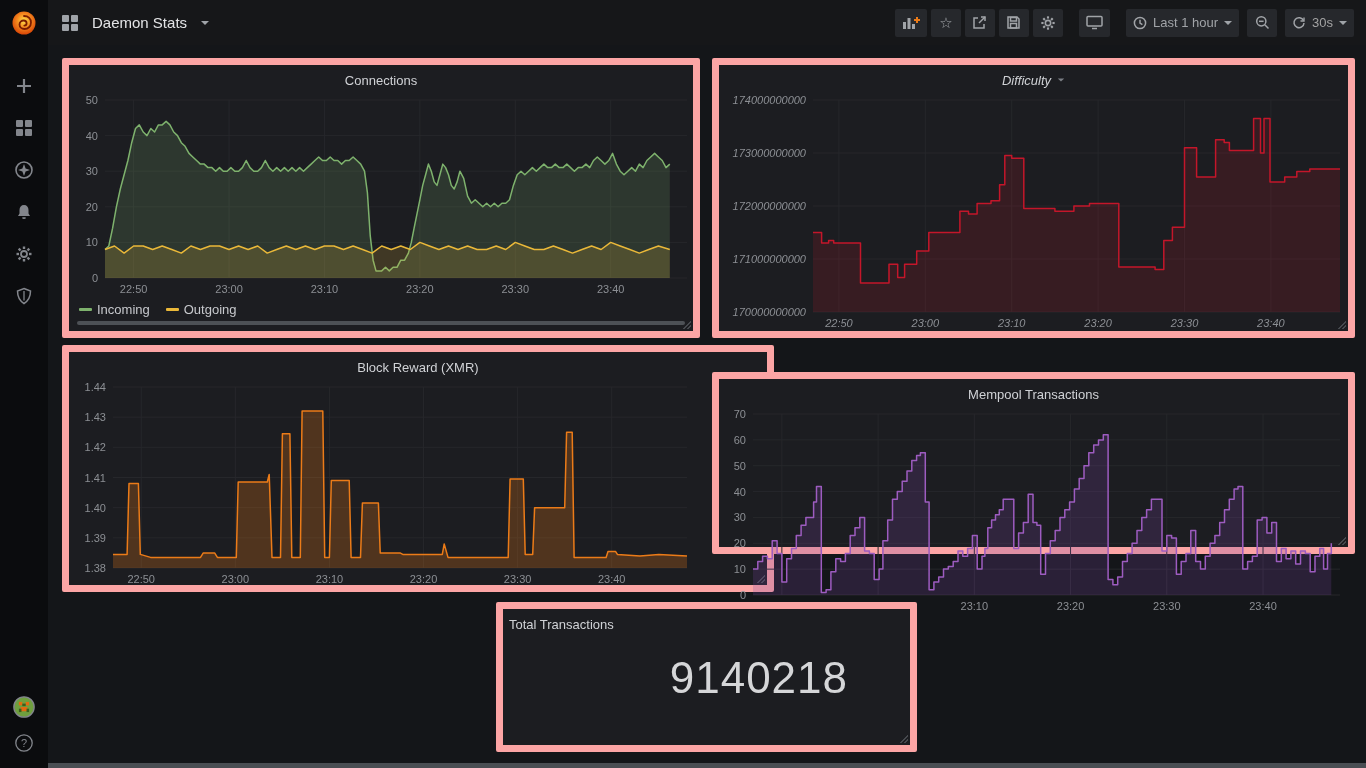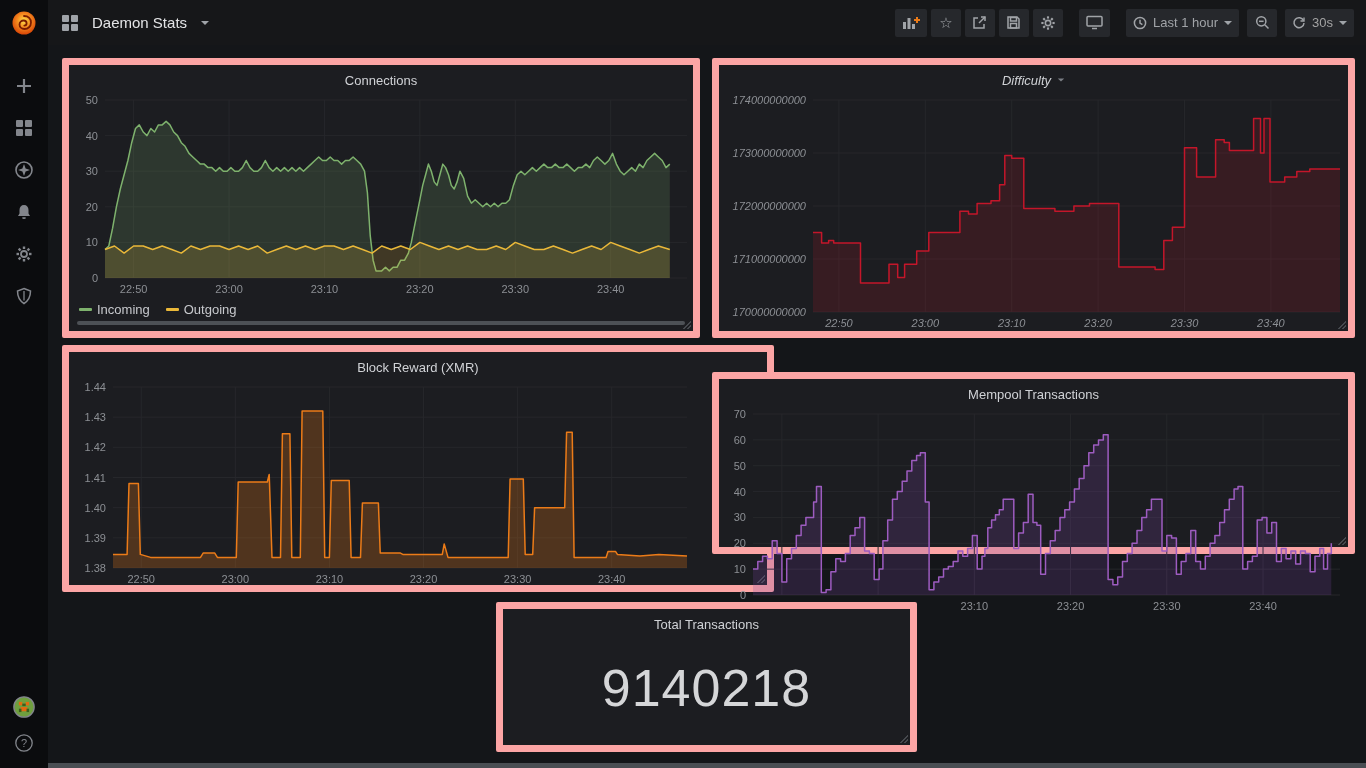--- a/index.html
+++ b/index.html
@@ -48,23 +48,23 @@
   svg.chart { display:block; cursor:crosshair; }
   svg .ax { fill:#8c8f94; font-size:11px; font-family:"Liberation Sans", sans-serif; }
   svg .grid { stroke:#26272b; stroke-width:1; }
 
   .legend { display:flex; align-items:center; gap:16px; padding:2px 4px 0; height:16px; }
   .legend-item { display:flex; align-items:center; gap:5px; font-size:13px; color:#c7c9cd; cursor:pointer;text-align:right; }
   .legend-dash { width:13px; height:3px; border-radius:1px; }
 
   .hscroll { height:4px; background:#4d5156; border-radius:2px; margin:5px 2px 0; cursor:pointer; }
 
-  .stat-panel { display:flex; flex-direction:column; }
+  .stat-panel { display:flex; }
   .stat-value { flex:1; display:flex; align-items:center; justify-content:center;
-    font-size:52px; font-weight:500; color:#d5d6d8; letter-spacing:1px; }
+    font-size:44px; font-weight:500; color:#d5d6d8; letter-spacing:1px; }
 
   .page-hscroll { position:absolute; left:48px; right:0; bottom:0; height:5px; background:#4a4e53; cursor:pointer; }
 </style>
 </head>
 <body>
 
 <nav class="sidebar">
   <span class="side-logo">
     <svg width="28" height="28" viewBox="0 0 28 28">
       <defs>

